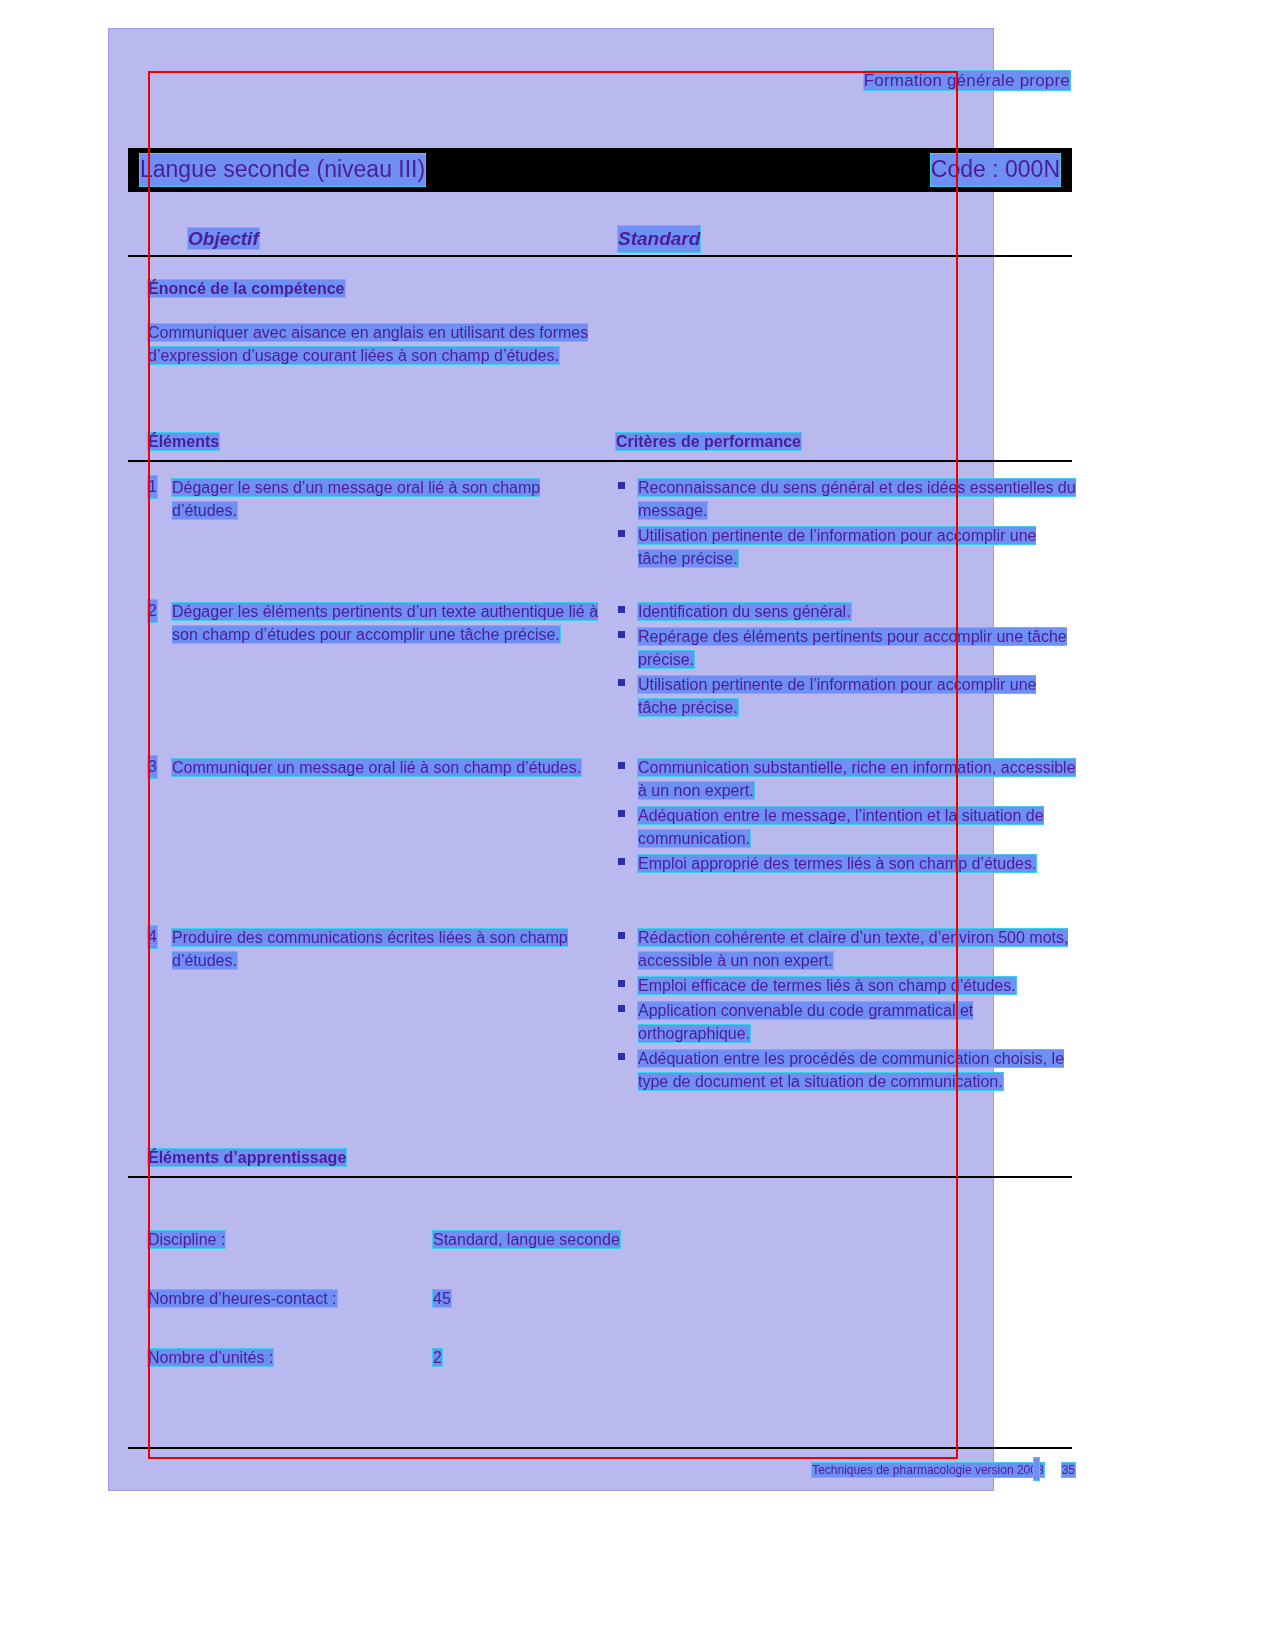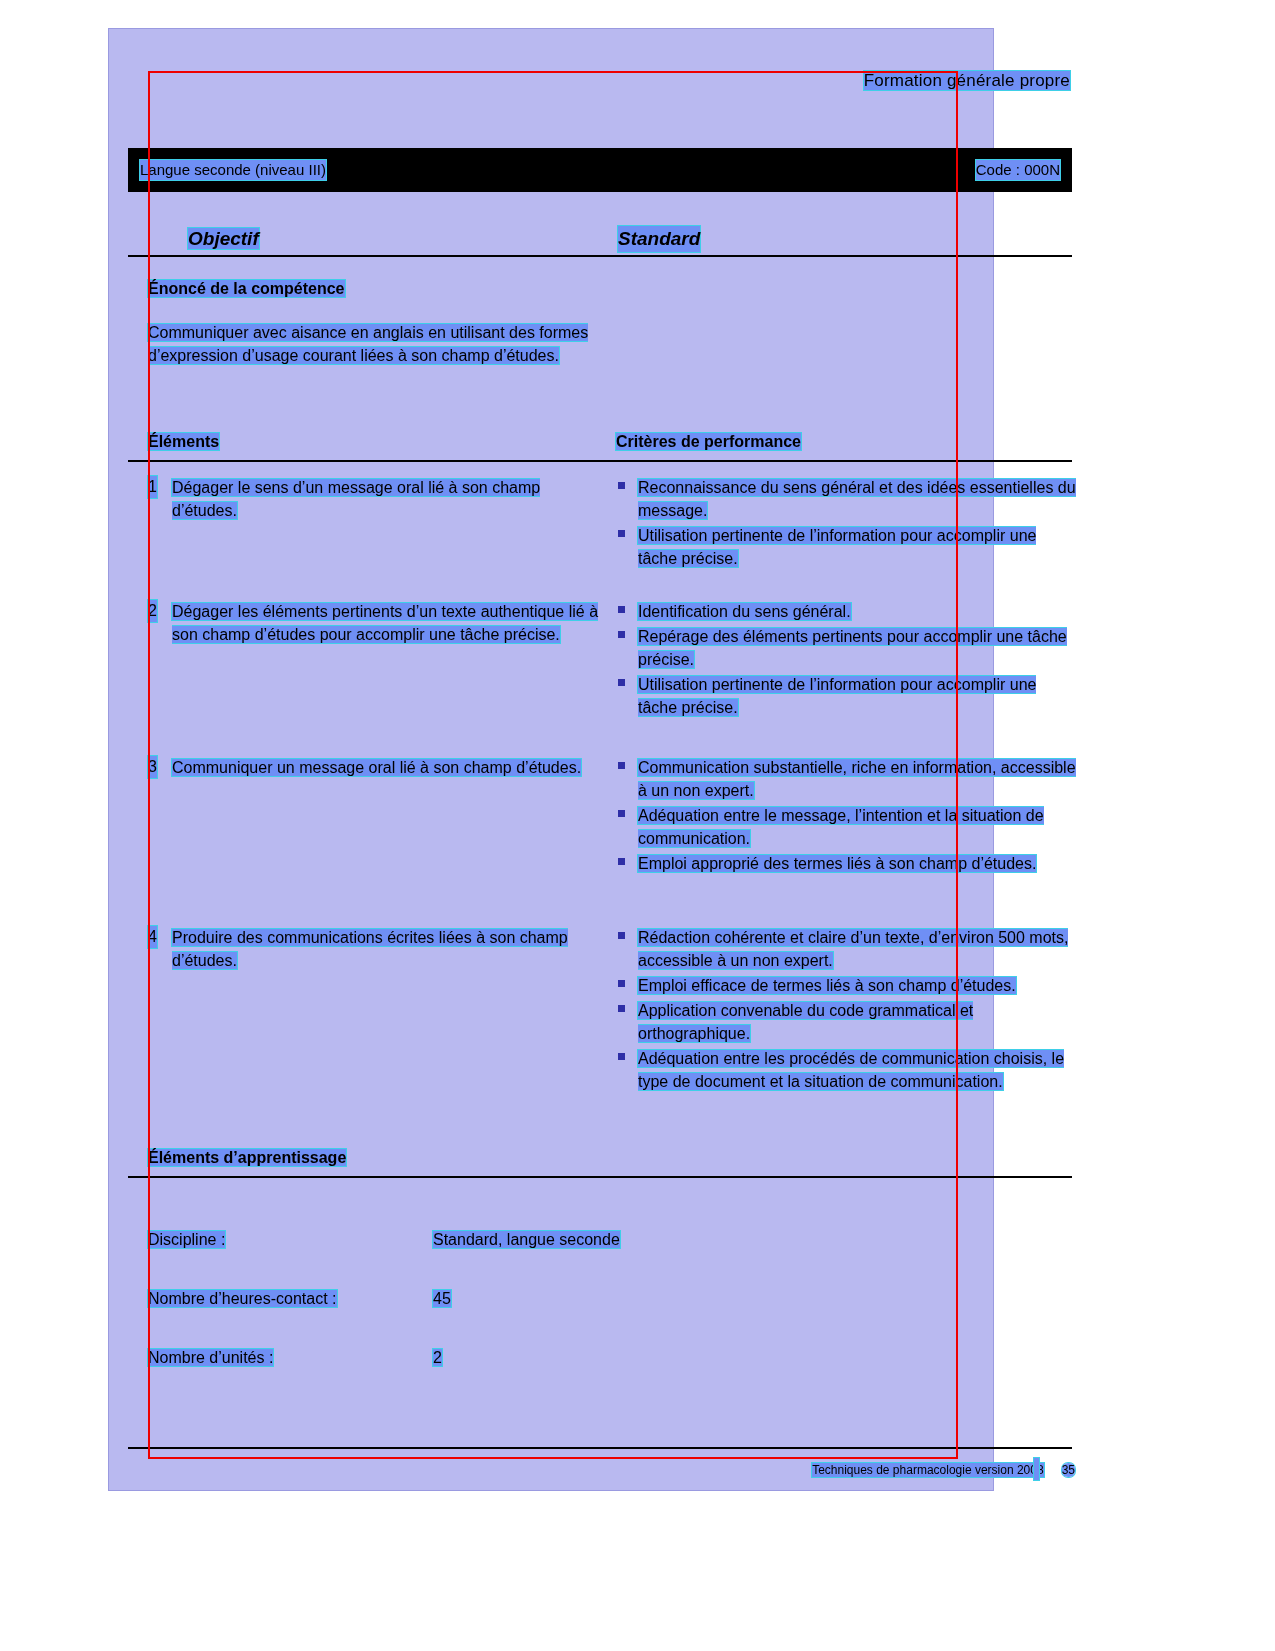--- a/index.html
+++ b/index.html
@@ -45,21 +45,21 @@
     position: absolute;
     left: 0;
     top: 0;
     width: 1275px;
     height: 1651px;
     z-index: 20;
   }
 
   .hl {
     background: #6f8ff5;
-    color: #000000;
+    color: #4c1d95;
     box-shadow: 0 0 0 1px #3ecfe8;
     display: inline;
     line-height: 1.35;
   }
 
   
   #doc-header {
     position: absolute;
     right: 205px;
     top: 70px;
@@ -76,21 +76,21 @@
     height: 44px;
     background: #000000;
     display: flex;
     align-items: center;
     justify-content: space-between;
     padding: 0 12px;
     box-sizing: border-box;
     z-index: 25;
   }
   #title-band .hl {
-    font-size: 15px;
+    font-size: 23px;
     font-weight: normal;
   }
 
   
   #obj-row {
     position: absolute;
     left: 148px;
     top: 226px;
     width: 930px;
     font-style: italic;
@@ -190,21 +190,21 @@
   }
   #info-block .lbl { display: inline-block; width: 285px; margin-top: 36px; }
 
   
   #footer {
     position: absolute;
     right: 200px;
     top: 1462px;
     font-size: 12px;
   }
-  #footer .pageno { margin-left: 18px; border-radius: 6px; }
+  #footer .pageno { margin-left: 18px; }
   #caret {
     position: absolute;
     left: 1034px;
     top: 1458px;
     width: 5px;
     height: 22px;
     background: #6f8ff5;
     box-shadow: 0 0 0 1px #3ecfe8;
   }
 </style>

